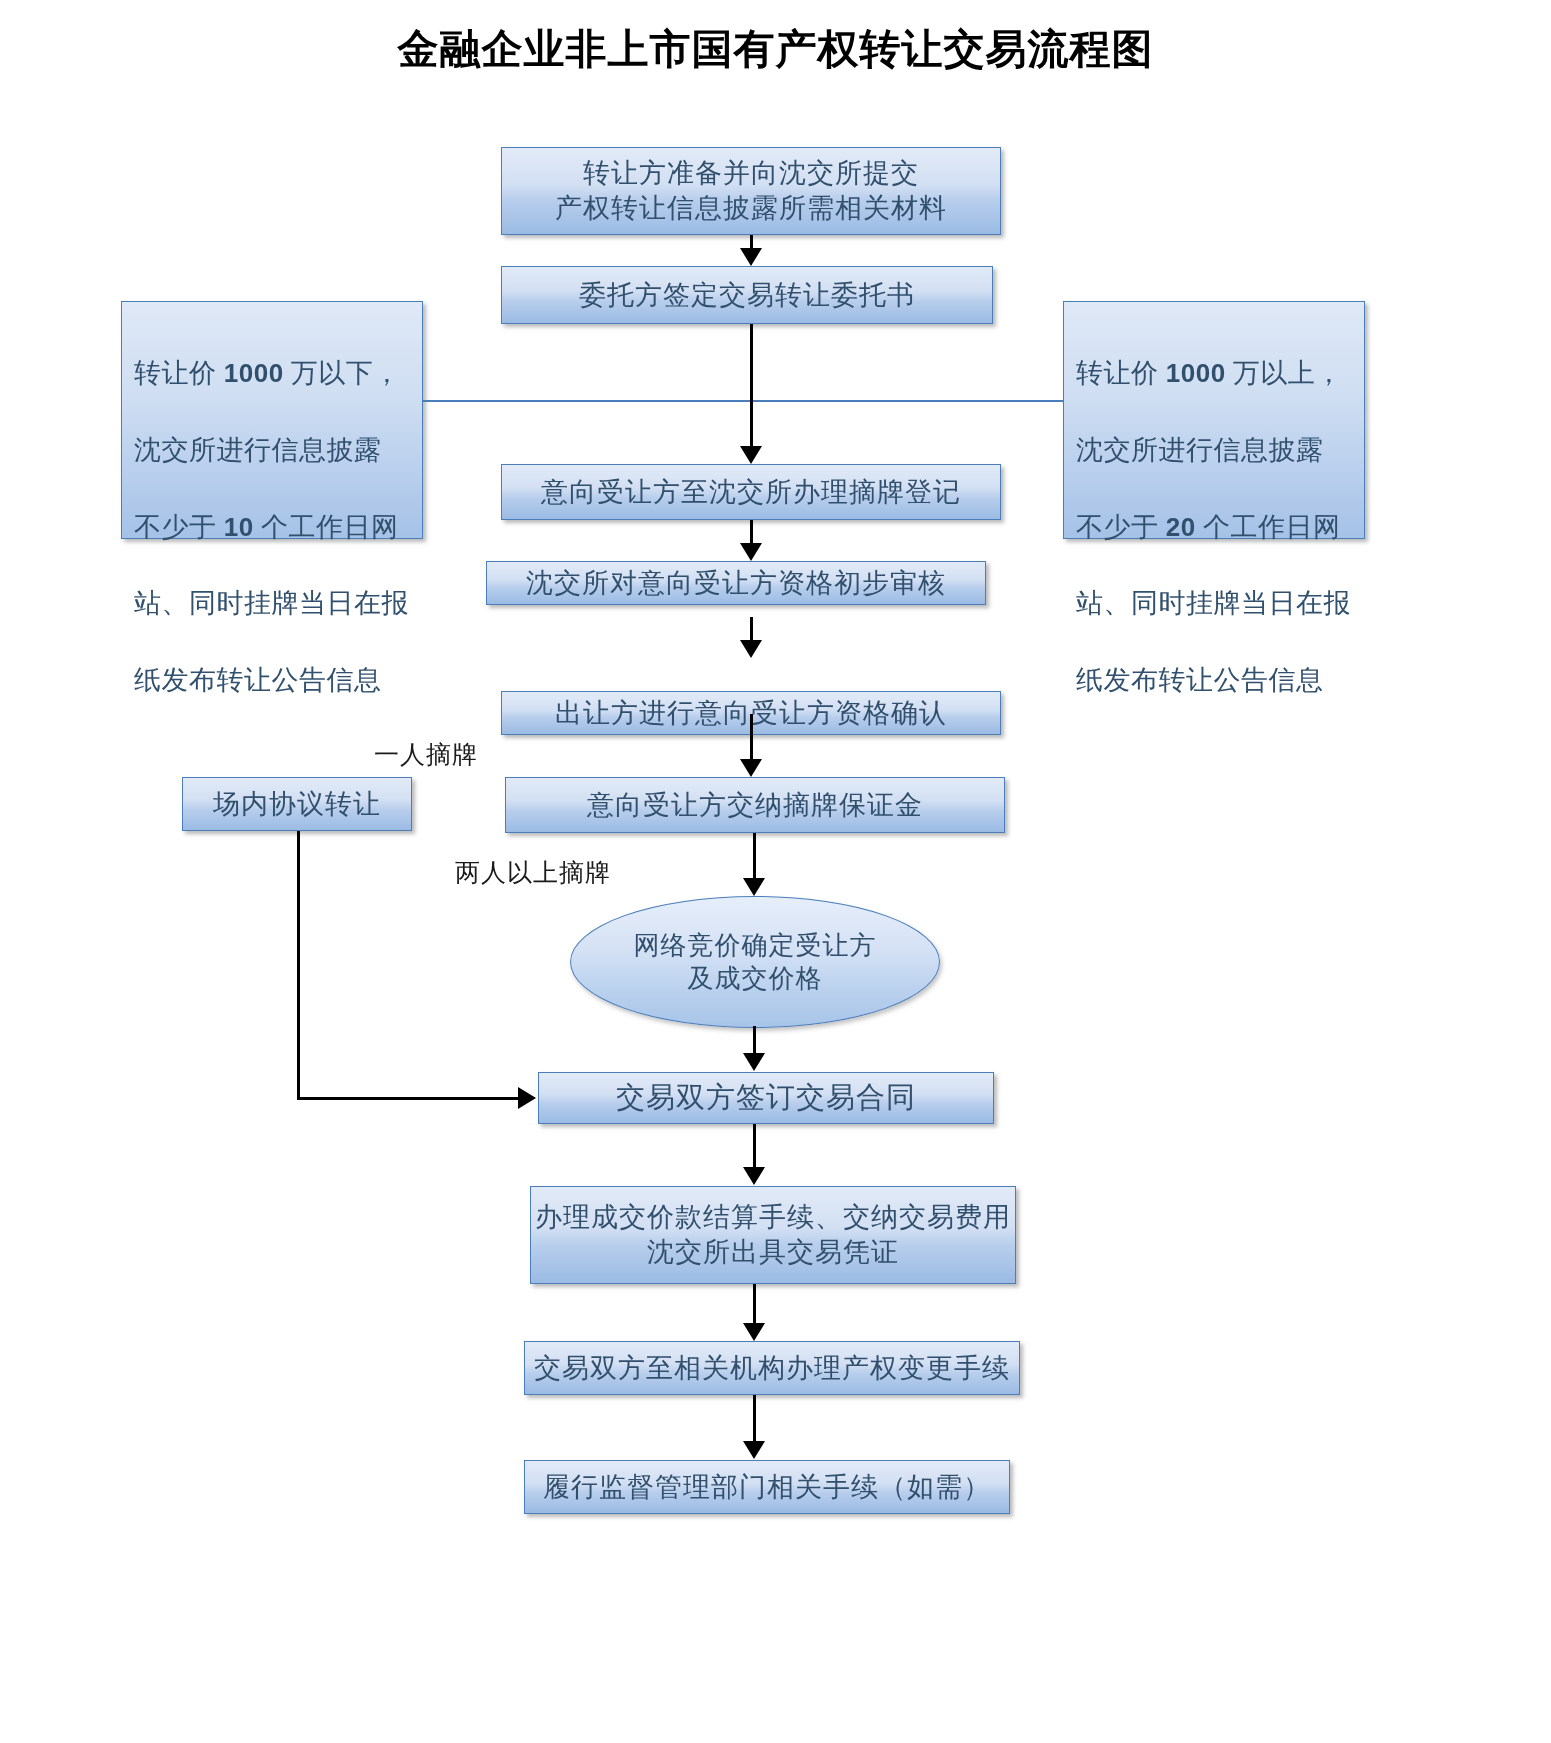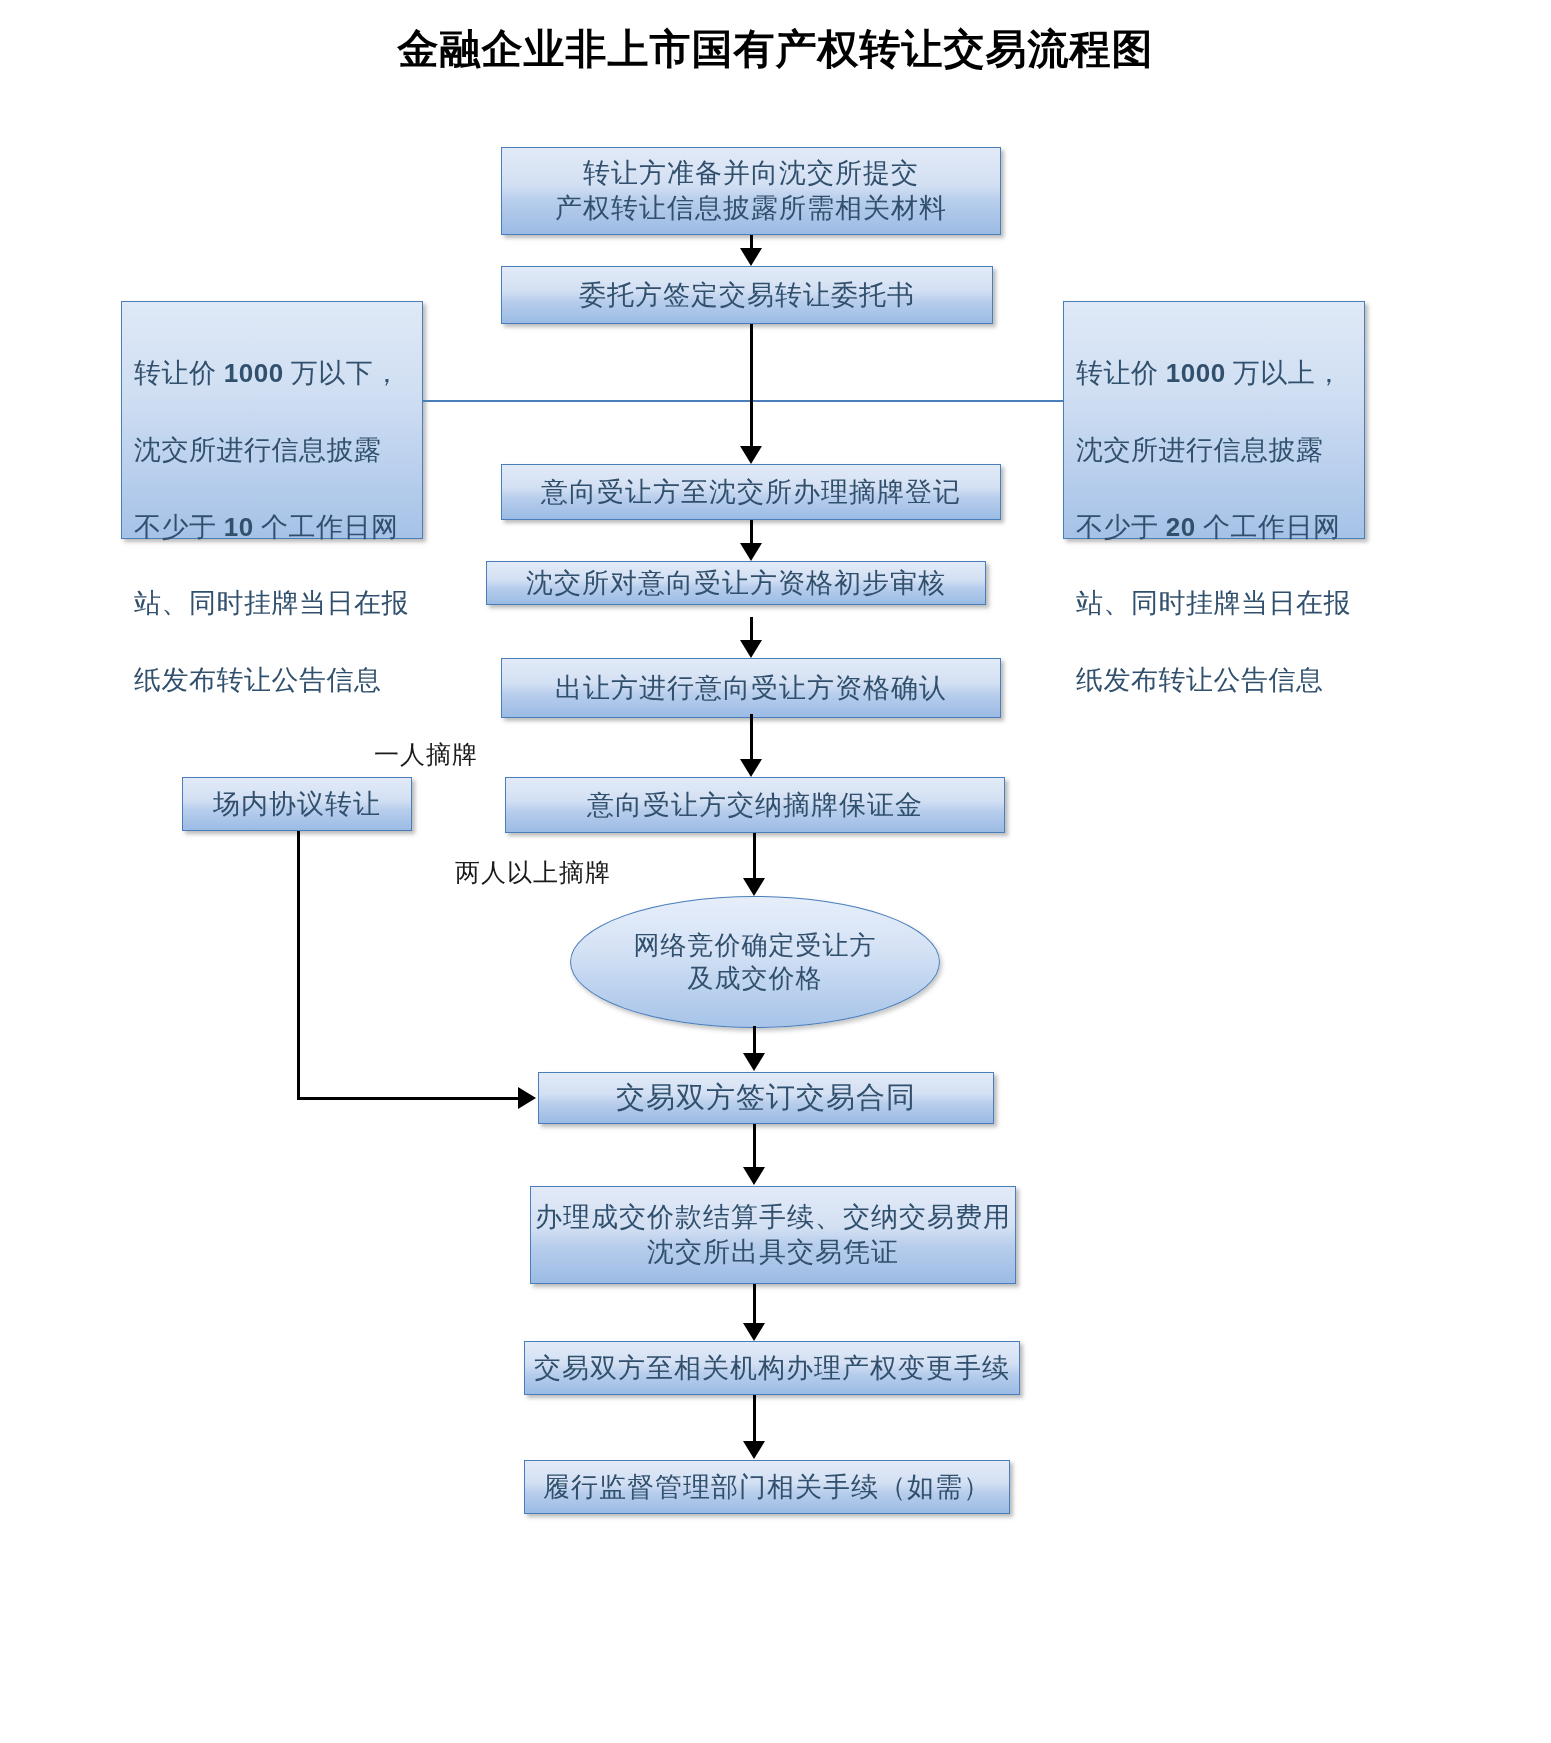--- a/index.html
+++ b/index.html
@@ -131,21 +131,21 @@
 
   <div class="node" style="left:501px; top:147px; width:500px; height:88px;">转让方准备并向沈交所提交
 产权转让信息披露所需相关材料</div>
 
   <div class="node" style="left:501px; top:266px; width:492px; height:58px;">委托方签定交易转让委托书</div>
 
   <div class="node" style="left:501px; top:464px; width:500px; height:56px;">意向受让方至沈交所办理摘牌登记</div>
 
   <div class="node" style="left:486px; top:561px; width:500px; height:44px;">沈交所对意向受让方资格初步审核</div>
 
-  <div class="node" style="left:501px; top:658px; width:500px; height:60px;">出让方进行意向受让方资格确认</div>
+  <div class="node" style="left:501px; top:691px; width:500px; height:44px;">出让方进行意向受让方资格确认</div>
 
   <div class="node" style="left:505px; top:777px; width:500px; height:56px;">意向受让方交纳摘牌保证金</div>
 
   <div class="node" style="left:182px; top:777px; width:230px; height:54px;">场内协议转让</div>
 
   <div class="node" style="left:538px; top:1072px; width:456px; height:52px; font-size:29px;">交易双方签订交易合同</div>
 
   <div class="node ellipse" style="left:570px; top:896px; width:370px; height:132px; font-size:26px;">网络竞价确定受让方
 及成交价格</div>
 

